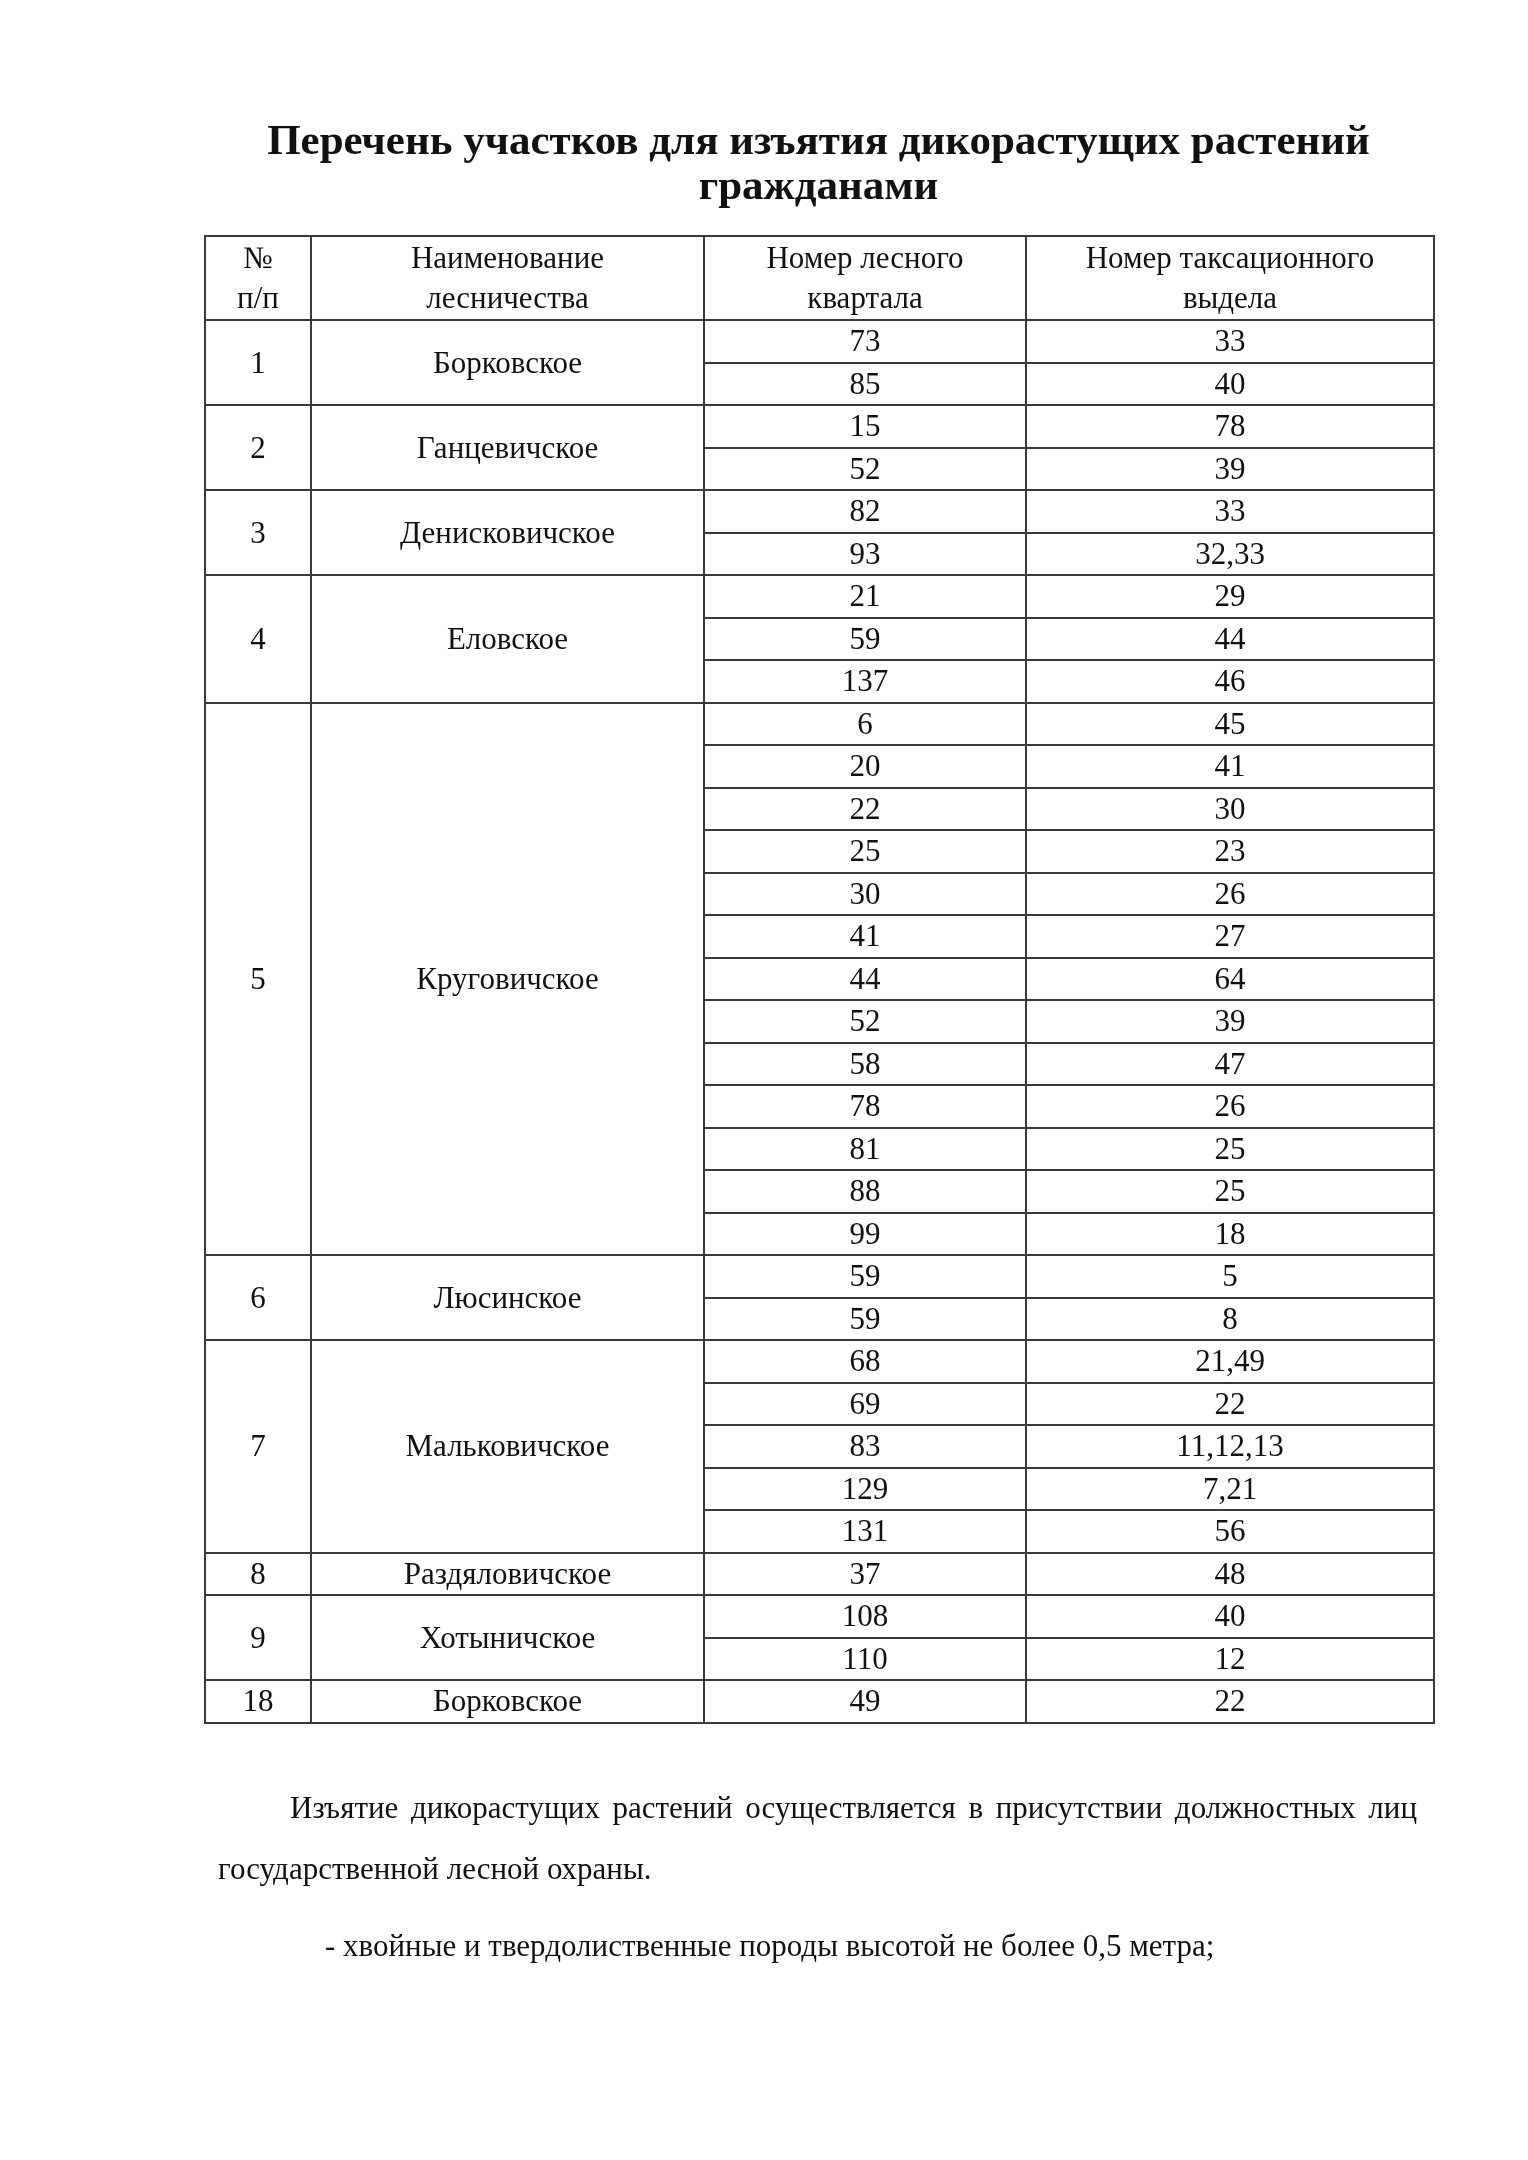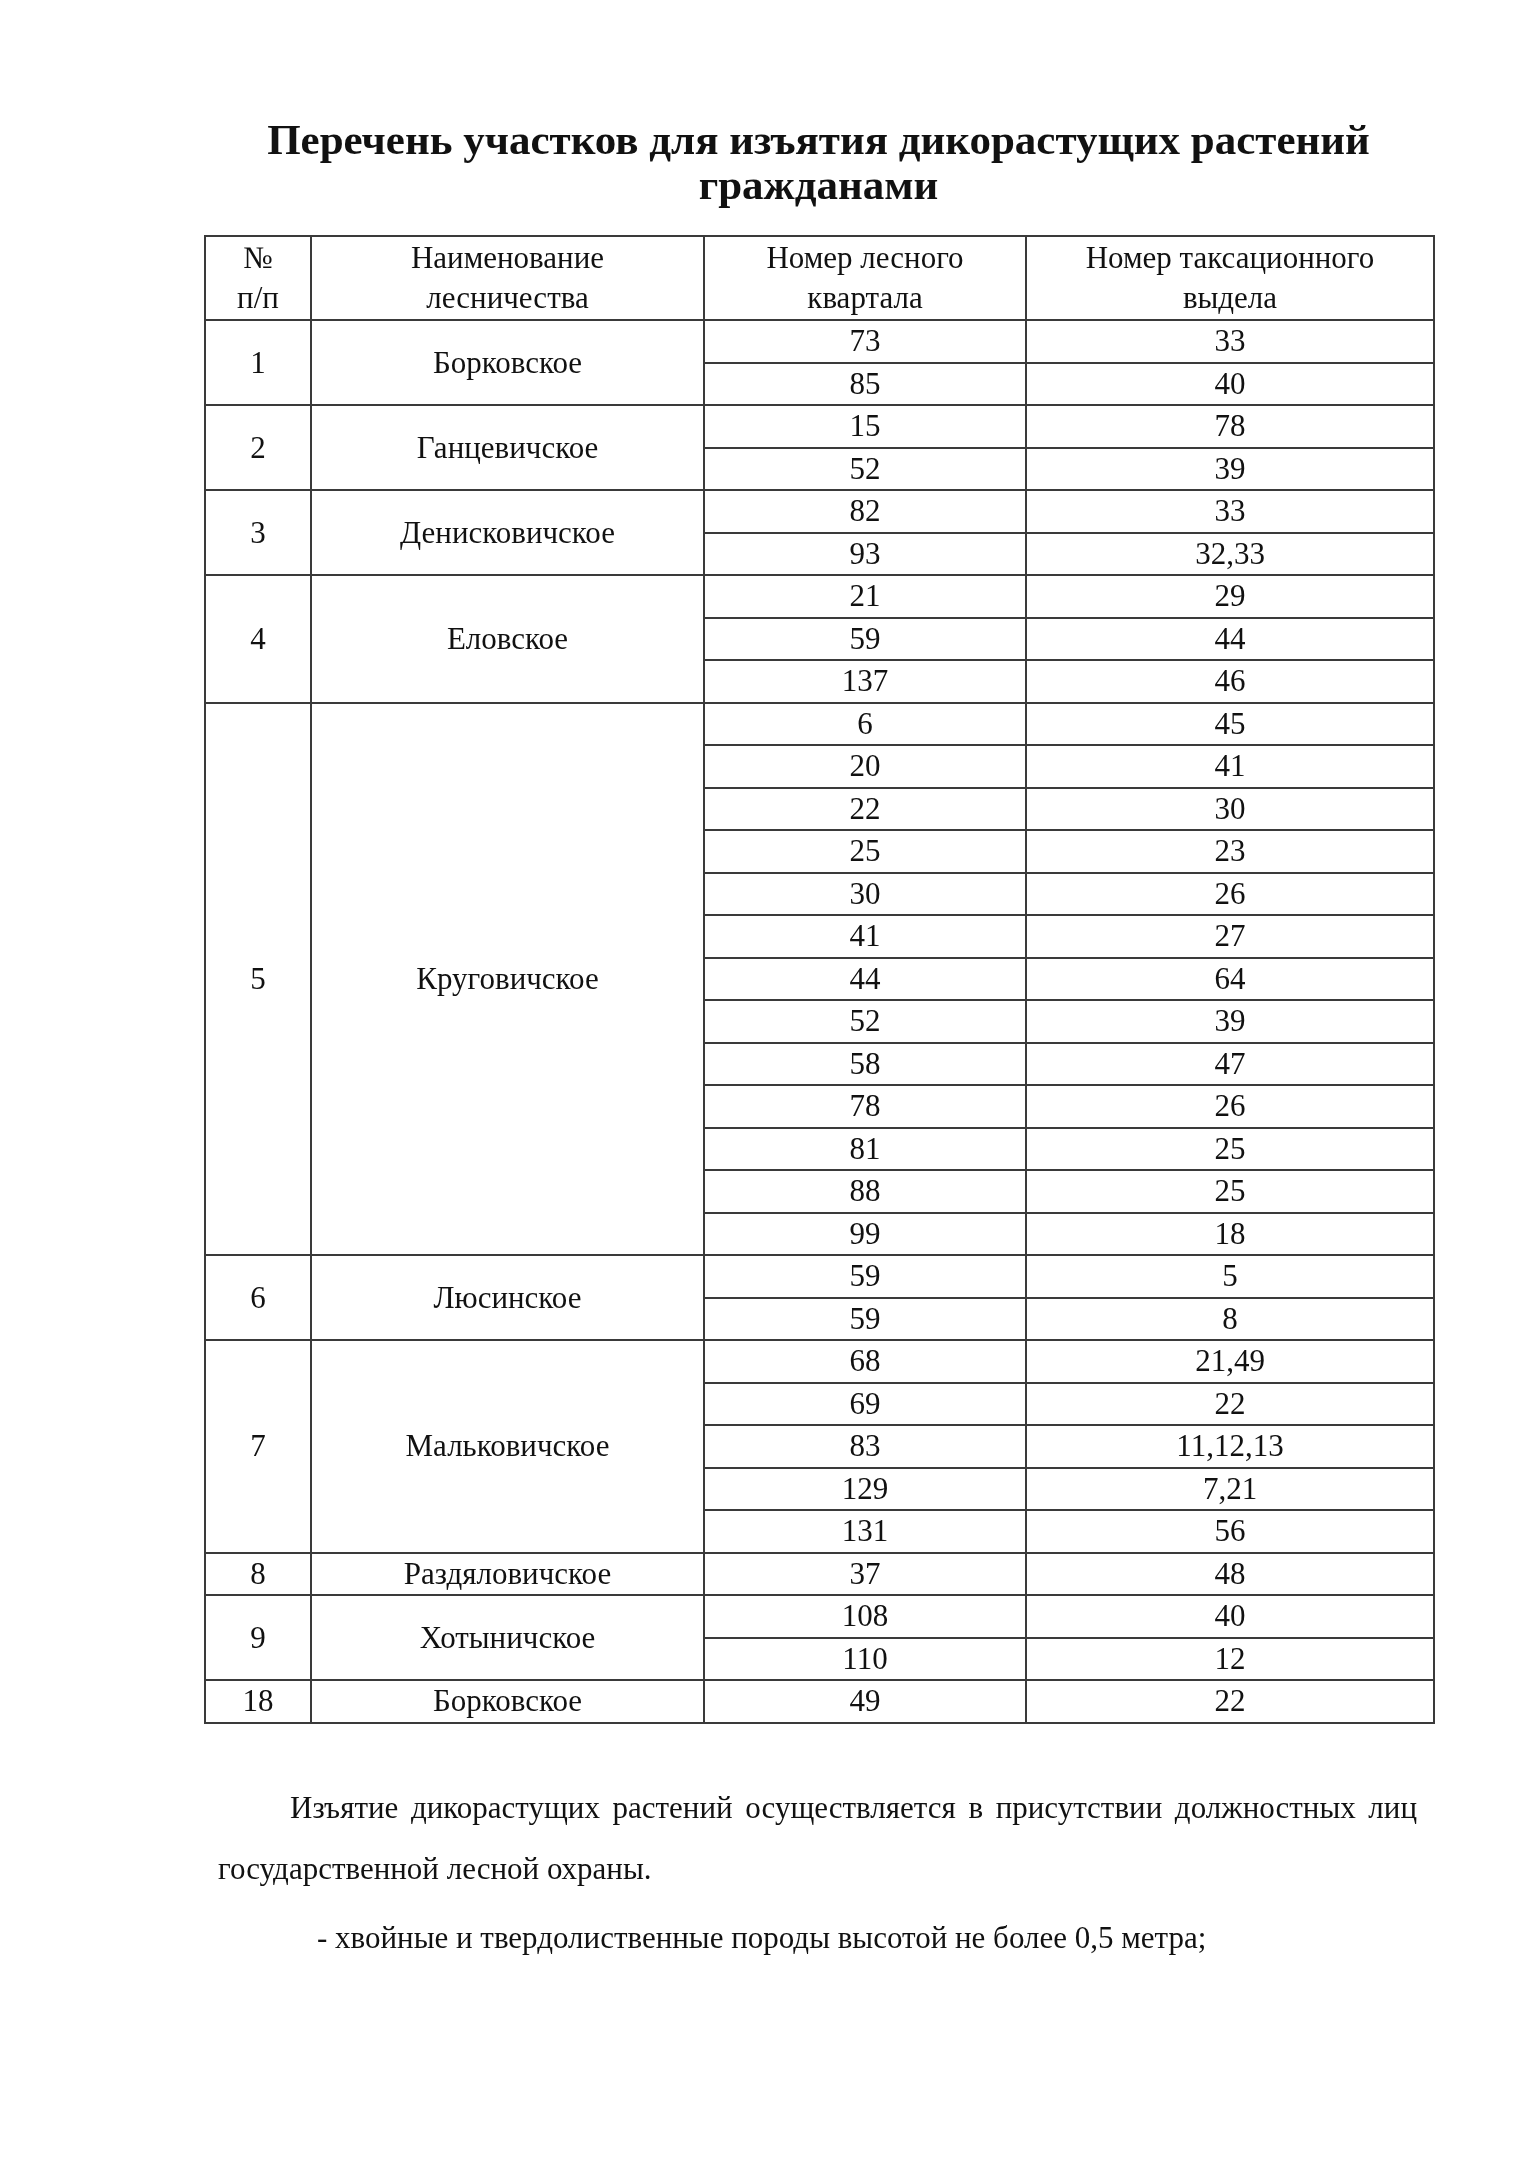--- a/index.html
+++ b/index.html
@@ -11,21 +11,21 @@
   table.list { position: absolute; left: 204px; top: 235px; width: 1229px;
                border-collapse: collapse; table-layout: fixed; }
   table.list td, table.list th { border: 2px solid #3a3a3a; text-align: center;
                vertical-align: middle; font-weight: normal; font-size: 31px; padding: 0; }
   table.list th { height: 82px; line-height: 40px; }
   table.list td { height: 40.5px; line-height: 40px; }
   col.c1 { width: 106px; } col.c2 { width: 393px; } col.c3 { width: 322px; } col.c4 { width: 408px; }
   .notes { position: absolute; left: 218px; width: 1199px; top: 1777px;
            font-size: 31px; line-height: 61px; }
   .notes p { margin: 0; text-align: justify; text-indent: 72px; }
-  .notes .li { margin: 8px; padding-left: 91px; white-space: nowrap; }
+  .notes .li { margin: 16px; padding-left: 91px; white-space: nowrap; }
 </style>
 </head>
 <body>
 
 <div class="title">
   <div>Перечень участков для изъятия дикорастущих растений</div>
   <div>гражданами</div>
 </div>
 
 <table class="list">

